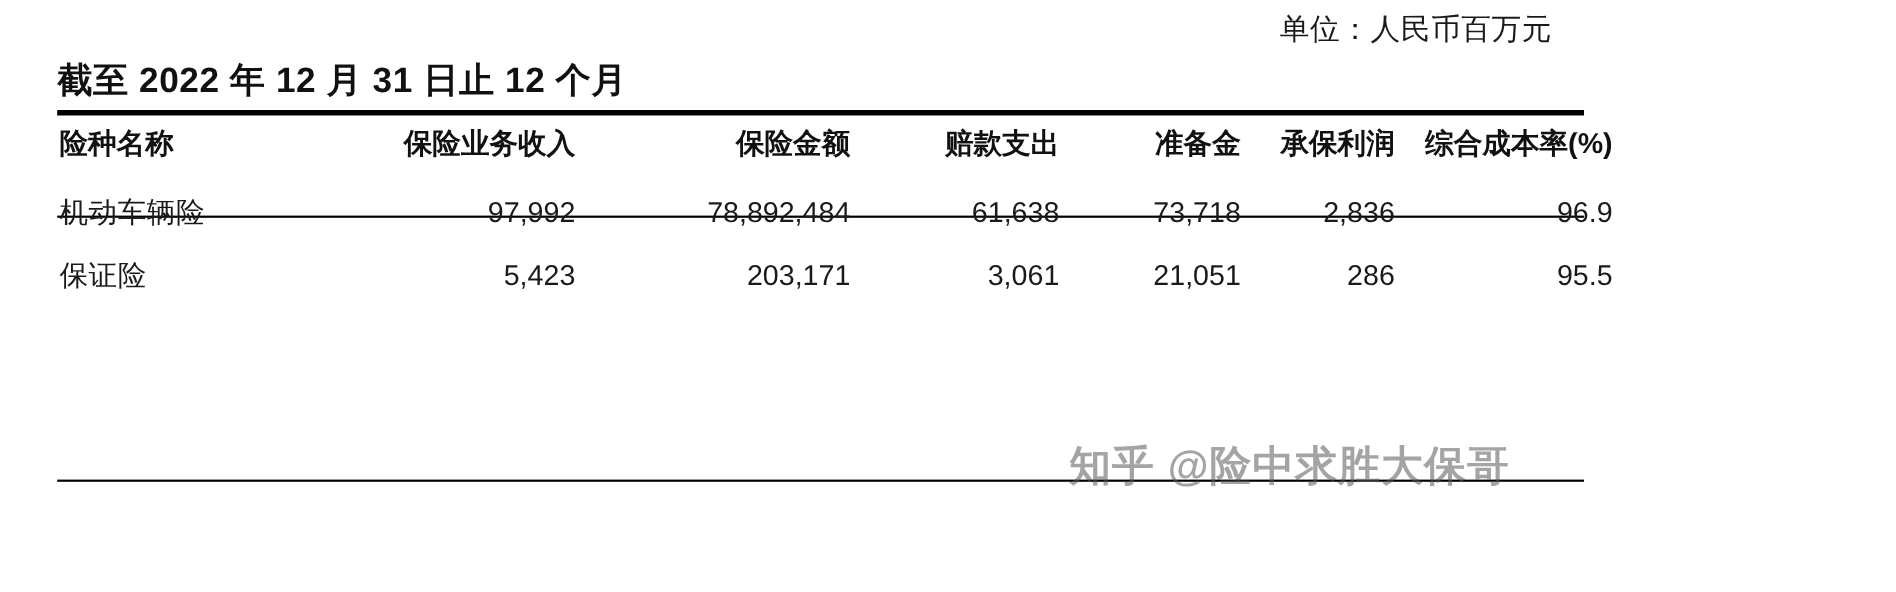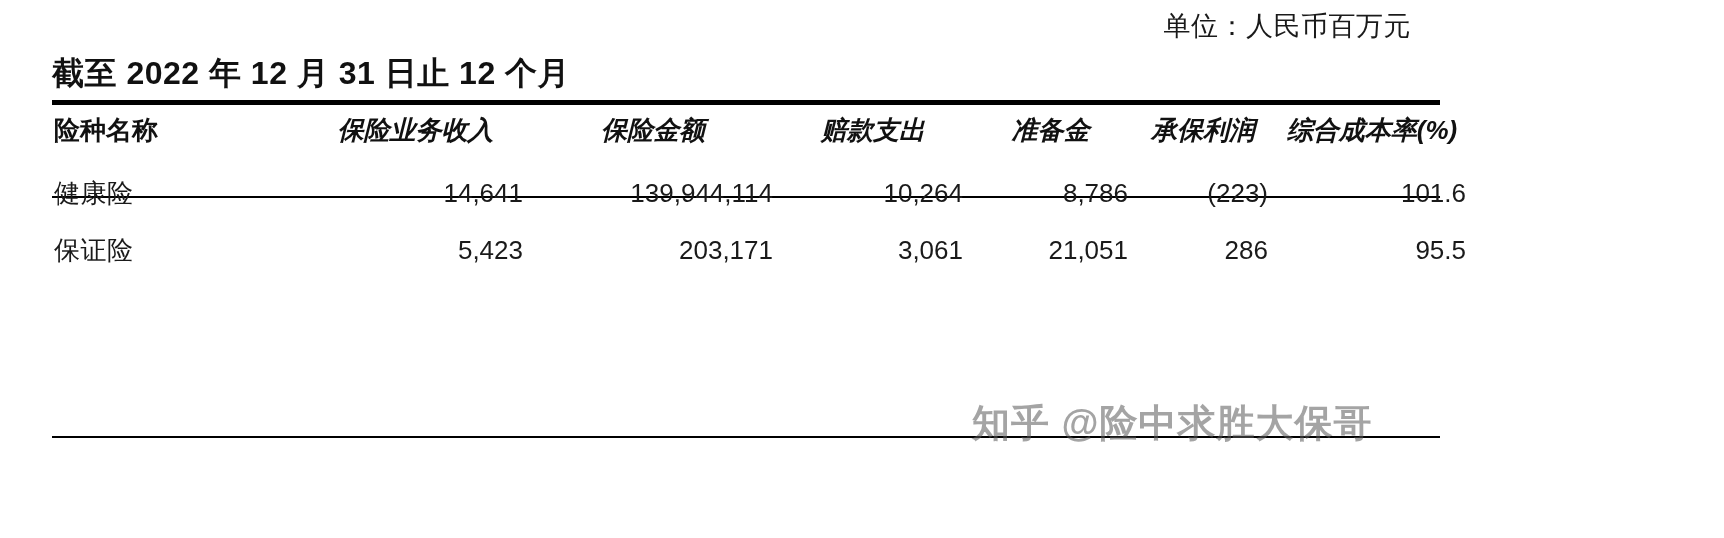--- a/index.html
+++ b/index.html
@@ -53,23 +53,22 @@
     color: #111;
     padding: 16px 6px 18px 6px;
     vertical-align: top;
     line-height: 1.28;
   }
   table.fin thead tr.head-row th.first {
     text-align: left;
     padding-left: 2px;
   }
   table.fin thead tr.head-row th.num {
-    text-align: center;
+    text-align: right;
     padding-right: 4px;
-    font-style: italic;
   }
   table.fin tbody td {
     font-size: 26px;
     color: #1a1a1a;
     padding: 12px 6px 12px 6px;
     line-height: 1.25;
   }
   table.fin tbody td.first {
     text-align: left;
     padding-left: 2px;
@@ -145,27 +144,27 @@
         <th class="num">保险业务收入</th>
         <th class="num">保险金额</th>
         <th class="num">赔款支出</th>
         <th class="num">准备金</th>
         <th class="num">承保利润</th>
         <th class="num">综合成本率(%)</th>
       </tr>
     </thead>
     <tbody>
       <tr>
-        <td class="first">健康险</td>
-        <td class="num">14,641</td>
-        <td class="num">139,944,114</td>
-        <td class="num">10,264</td>
-        <td class="num">8,786</td>
-        <td class="num">(223)</td>
-        <td class="num">101.6</td>
+        <td class="first">机动车辆险</td>
+        <td class="num">97,992</td>
+        <td class="num">78,892,484</td>
+        <td class="num">61,638</td>
+        <td class="num">73,718</td>
+        <td class="num">2,836</td>
+        <td class="num">96.9</td>
       </tr>
       <tr>
         <td class="first">保证险</td>
         <td class="num">5,423</td>
         <td class="num">203,171</td>
         <td class="num">3,061</td>
         <td class="num">21,051</td>
         <td class="num">286</td>
         <td class="num">95.5</td>
       </tr>

